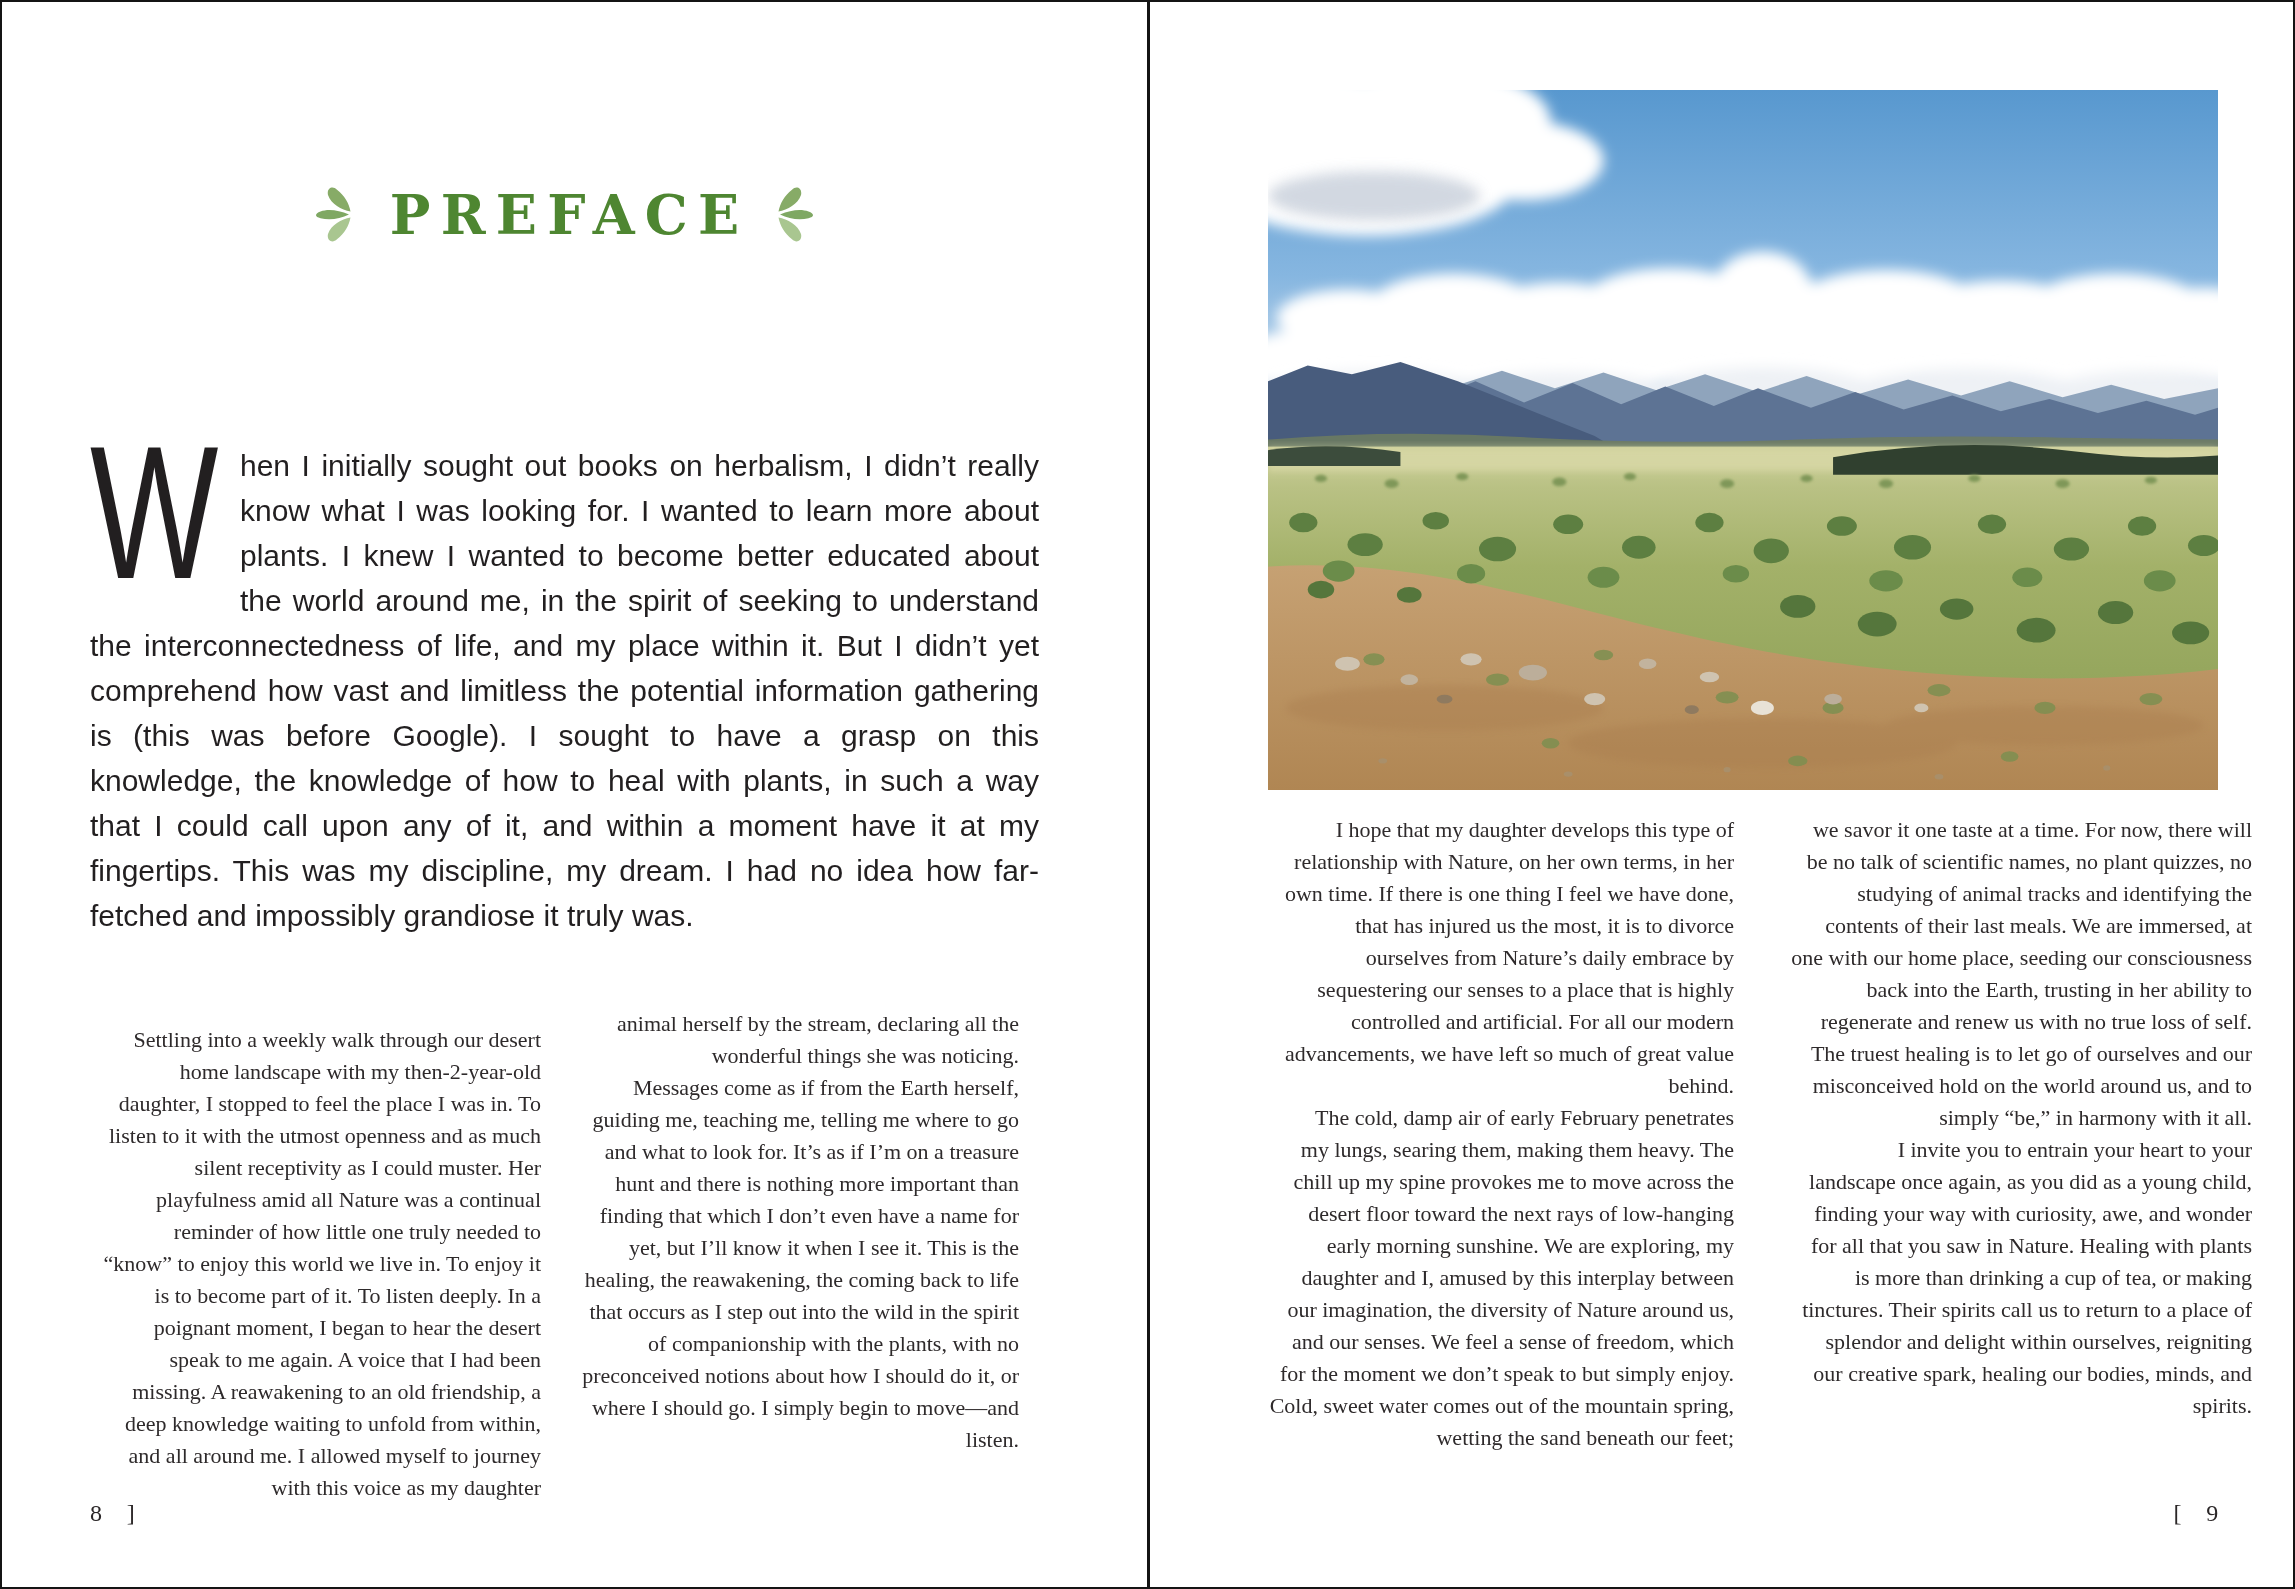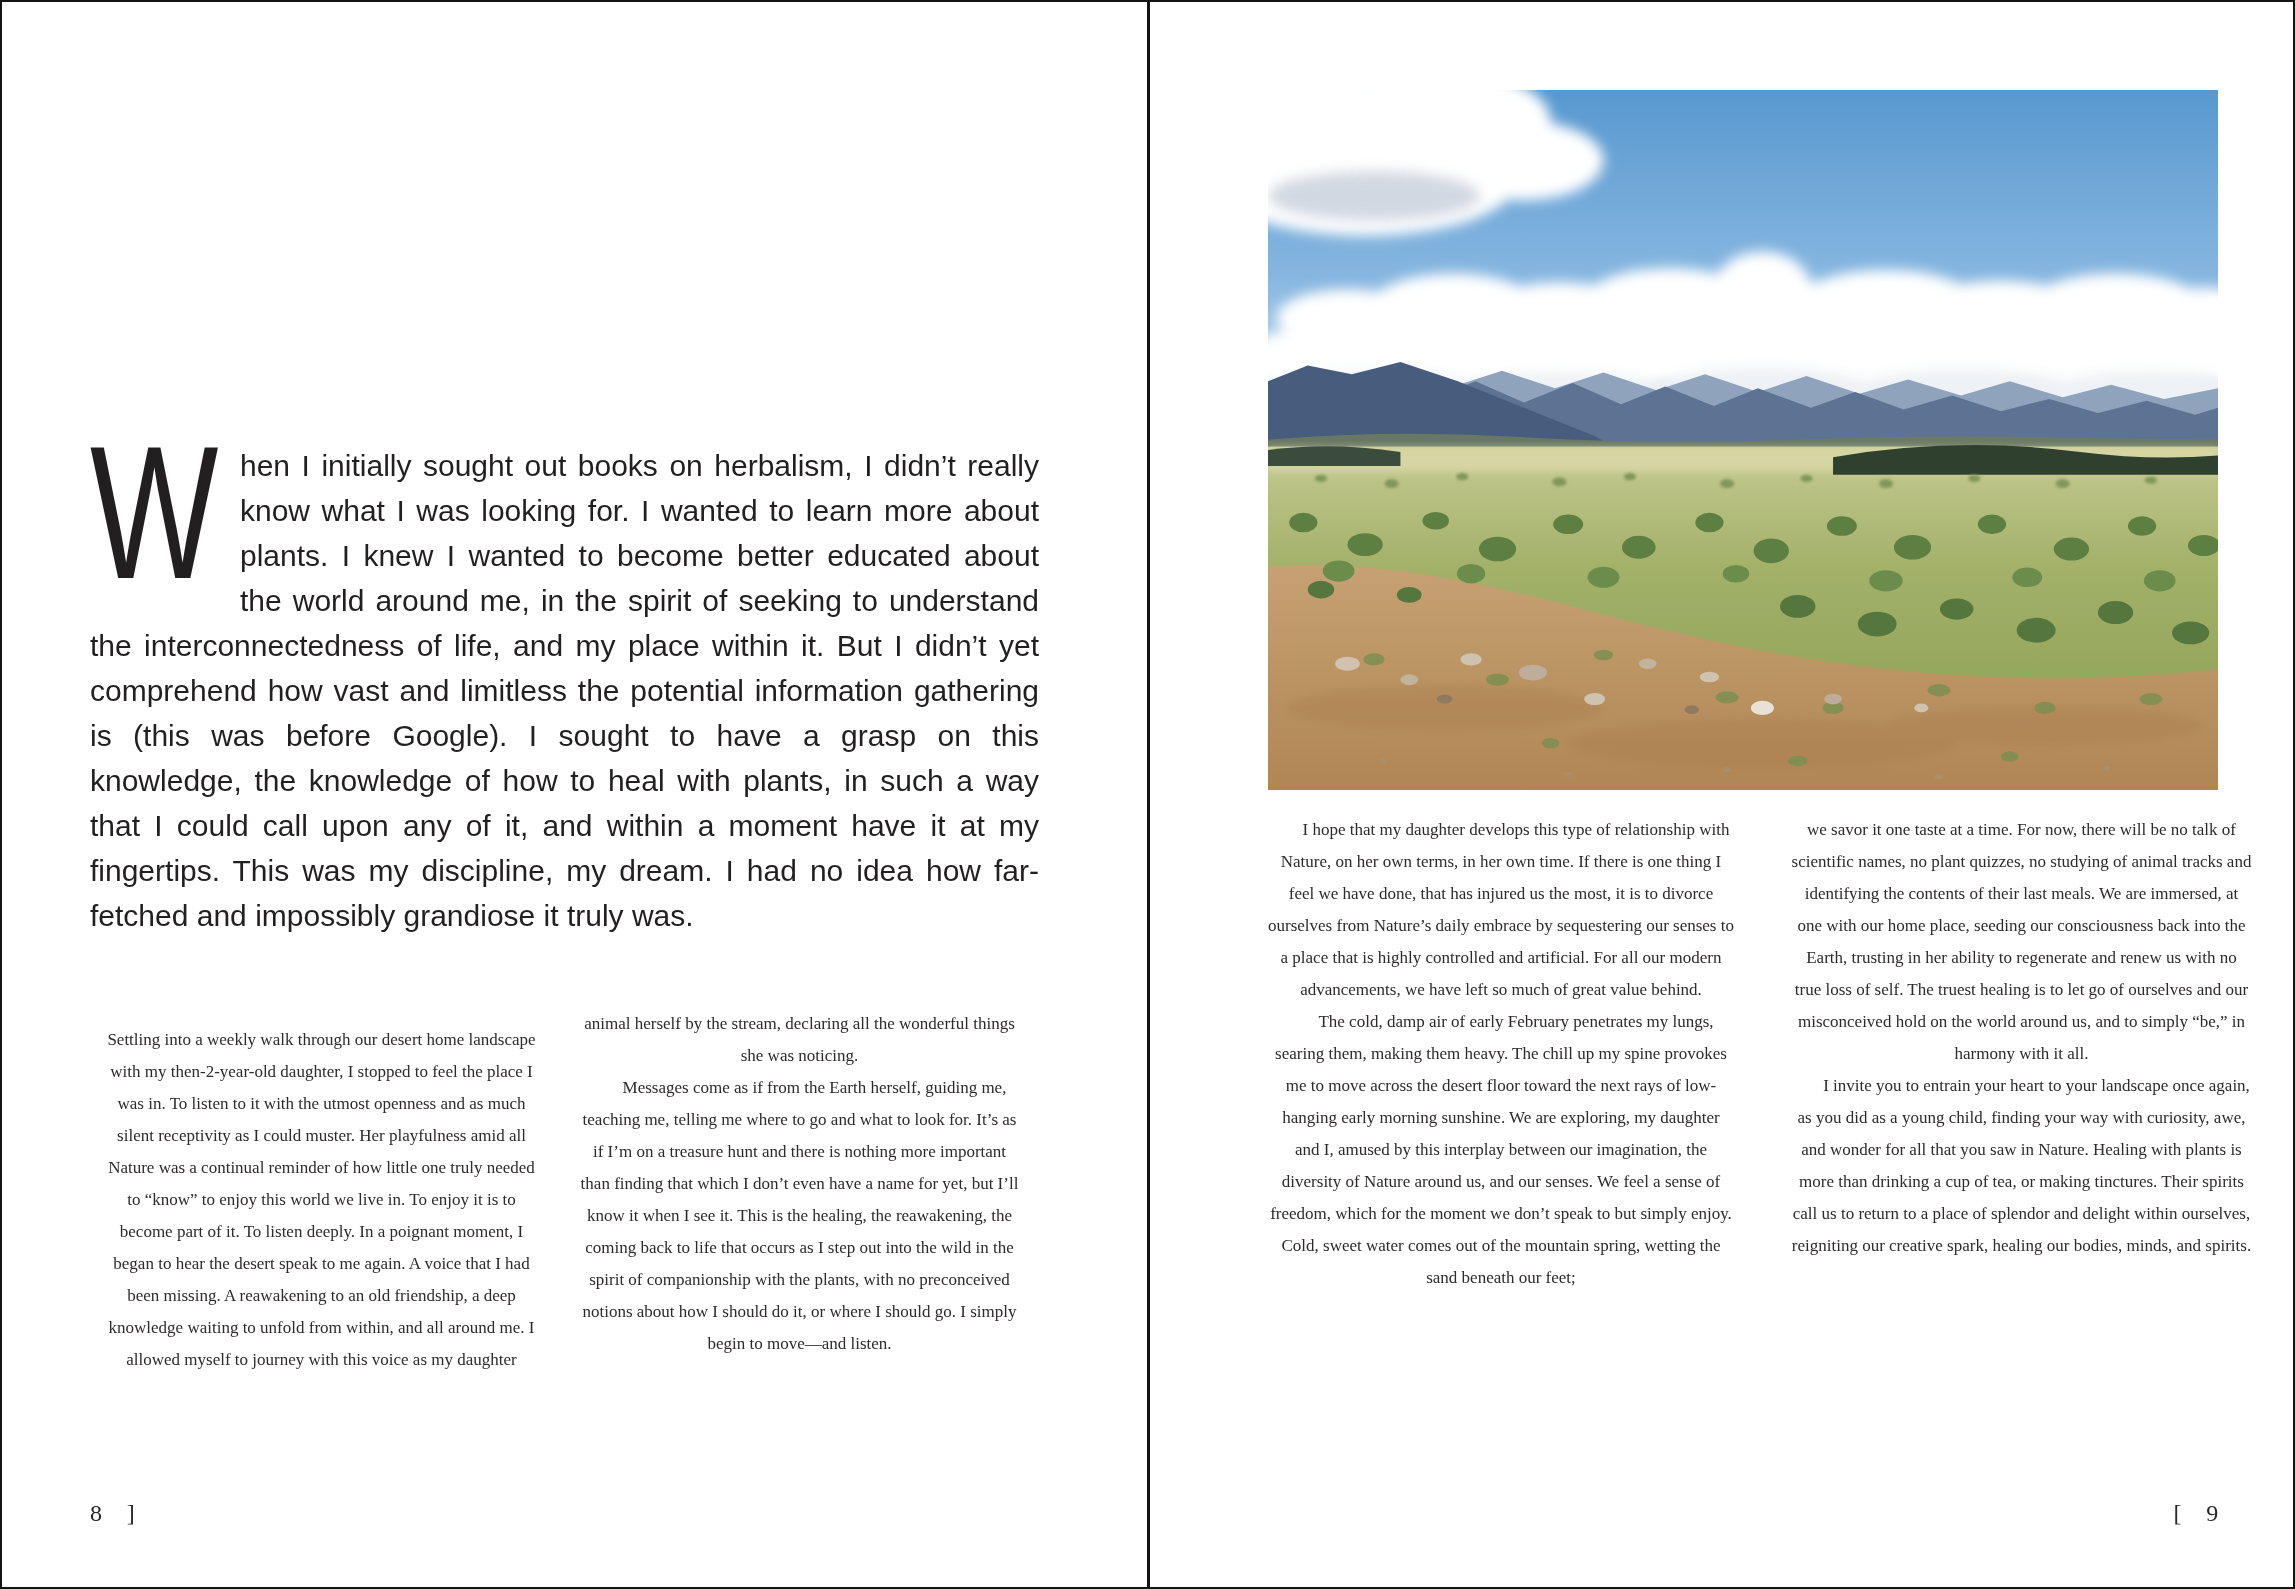--- a/index.html
+++ b/index.html
@@ -29,21 +29,21 @@
     font-size:30px;line-height:45px;color:#221f20;
     text-align:justify;
   }
   #intro-dropcap{
     float:left;width:134px;height:138px;
     font-family:"Liberation Sans","DejaVu Sans",sans-serif;
     font-size:189px;line-height:132px;font-weight:400;color:#221f20;
     transform:scale(0.72,1);transform-origin:0 78%;
     margin:3.5px 16px 0 0;text-align:left;
   }
-  .book-col{font-size:17px;line-height:32px;color:#2e2a2b;text-align:center;}
+  .book-col{font-size:22px;line-height:32px;color:#2e2a2b;text-align:right;}
   .book-col p{margin:0;}
   .book-col p.indent{text-indent:30px;}
   #left-col-1{left:100px;top:1006px;width:439px;margin-top:16px;}
   #left-col-2{left:578px;top:1006px;width:439px;}
 
   .folio{font-size:24px;color:#2b2728;letter-spacing:1.8px;}
   #folio-left{left:88px;top:1498px;width:265px;}
   #folio-right{left:1969px;top:1498px;width:249px;text-align:right;}
   .folio .gap{display:inline-block;width:23px;}
 
@@ -51,20 +51,37 @@
   #photo{left:1266px;top:88px;width:950px;height:700px;}
   #photo svg{display:block;width:100%;height:100%;}
   #right-col-1{left:1266px;top:812px;width:466px;}
   #right-col-2{left:1757px;top:812px;width:461px;margin-left:32px;}
 </style>
 </head>
 <body>
 
 <div id="spread">
 
+  <div class="abs" id="title-row">
+    <svg class="ornament" viewBox="0 0 60 76" aria-hidden="true">
+      <g>
+        <path d="M52,34 C40,32 26,24 22,12 C20,3 28,-1 34,5 C44,13 50,23 52,34 Z" fill="#87ab67"></path>
+        <path d="M50,38 C36,32 22,30 12,34 C4,37 4,41 12,43 C24,46 38,44 50,38 Z" fill="#7fa863"></path>
+        <path d="M52,42 C40,44 26,52 22,64 C20,73 28,77 34,71 C44,63 50,53 52,42 Z" fill="#a9c690"></path>
+      </g>
+    </svg>
+    <div id="page-title">PREFACE</div>
+    <svg class="ornament" viewBox="0 0 60 76" aria-hidden="true">
+      <g transform="scale(-1,1) translate(-60,0)">
+        <path d="M52,34 C40,32 26,24 22,12 C20,3 28,-1 34,5 C44,13 50,23 52,34 Z" fill="#87ab67"></path>
+        <path d="M50,38 C36,32 22,30 12,34 C4,37 4,41 12,43 C24,46 38,44 50,38 Z" fill="#7fa863"></path>
+        <path d="M52,42 C40,44 26,52 22,64 C20,73 28,77 34,71 C44,63 50,53 52,42 Z" fill="#a9c690"></path>
+      </g>
+    </svg>
+  </div>
 
   <div class="abs" id="intro">
     <span id="intro-dropcap">W</span><span>hen I initially sought out books on herbalism, I didn’t really know what I was looking for. I wanted to learn more about plants. I knew I wanted to become better educated about the world around me, in the spirit of seeking to understand the interconnectedness of life, and my place within it. But I didn’t yet comprehend how vast and limitless the potential information gathering is (this was before Google). I sought to have a grasp on this knowledge, the knowledge of how to heal with plants, in such a way that I could call upon any of it, and within a moment have it at my fingertips. This was my discipline, my dream. I had no idea how far-fetched and impossibly grandiose it truly was.</span>
   </div>
 
   <div class="abs book-col" id="left-col-1">
     <p>Settling into a weekly walk through our desert home landscape with my then-2-year-old daughter, I stopped to feel the place I was in. To listen to it with the utmost openness and as much silent receptivity as I could muster. Her playfulness amid all Nature was a continual reminder of how little one truly needed to “know” to enjoy this world we live in. To enjoy it is to become part of it. To listen deeply. In a poignant moment, I began to hear the desert speak to me again. A voice that I had been missing. A reawakening to an old friendship, a deep knowledge waiting to unfold from within, and all around me. I allowed myself to journey with this voice as my daughter</p>
   </div>
   <div class="abs book-col" id="left-col-2">
     <p>animal herself by the stream, declaring all the wonderful things she was noticing.</p>

